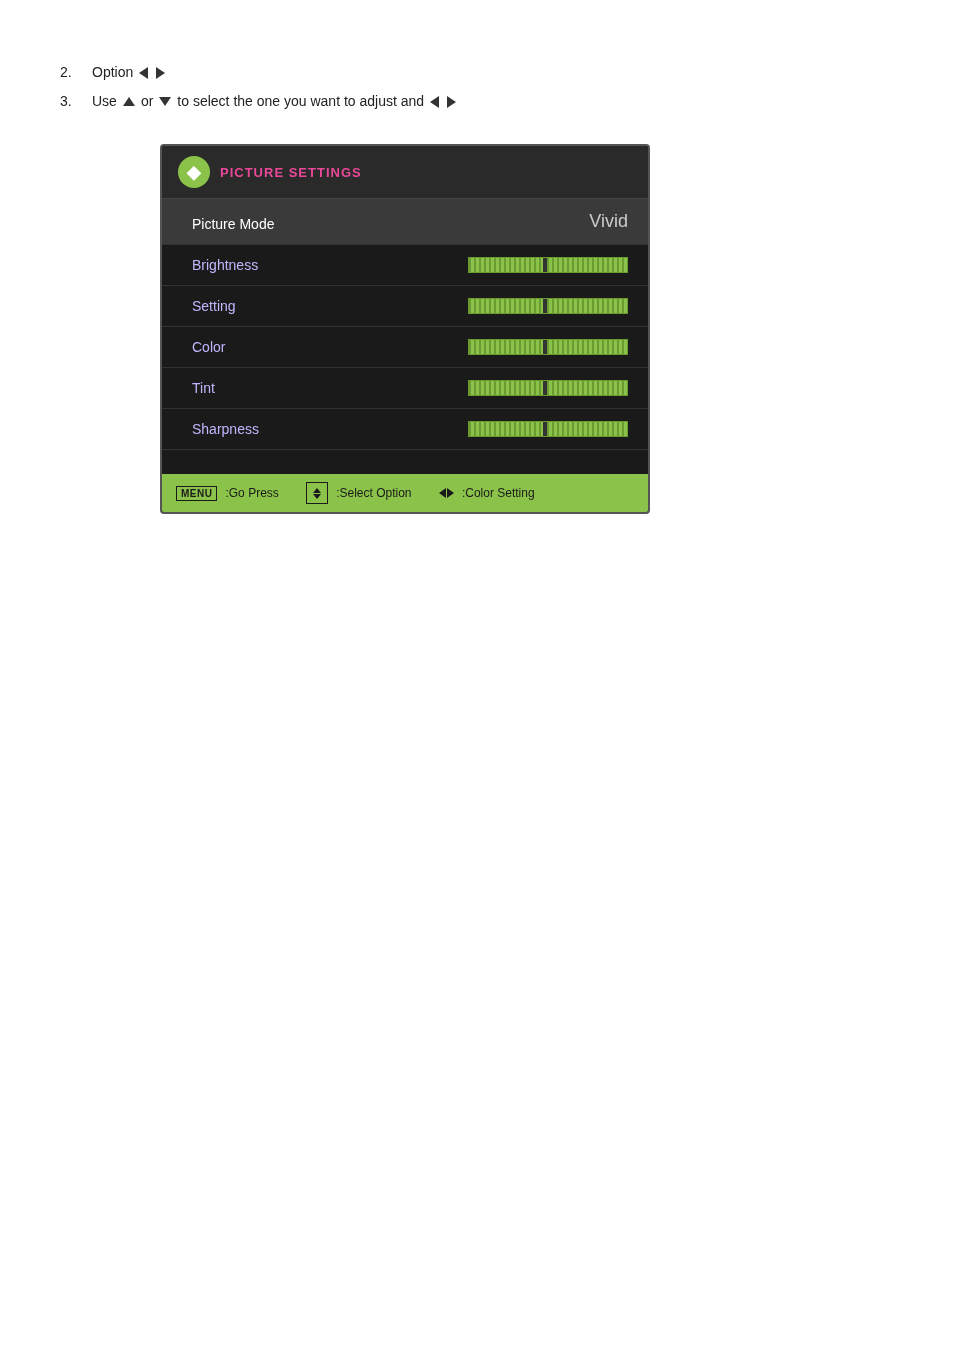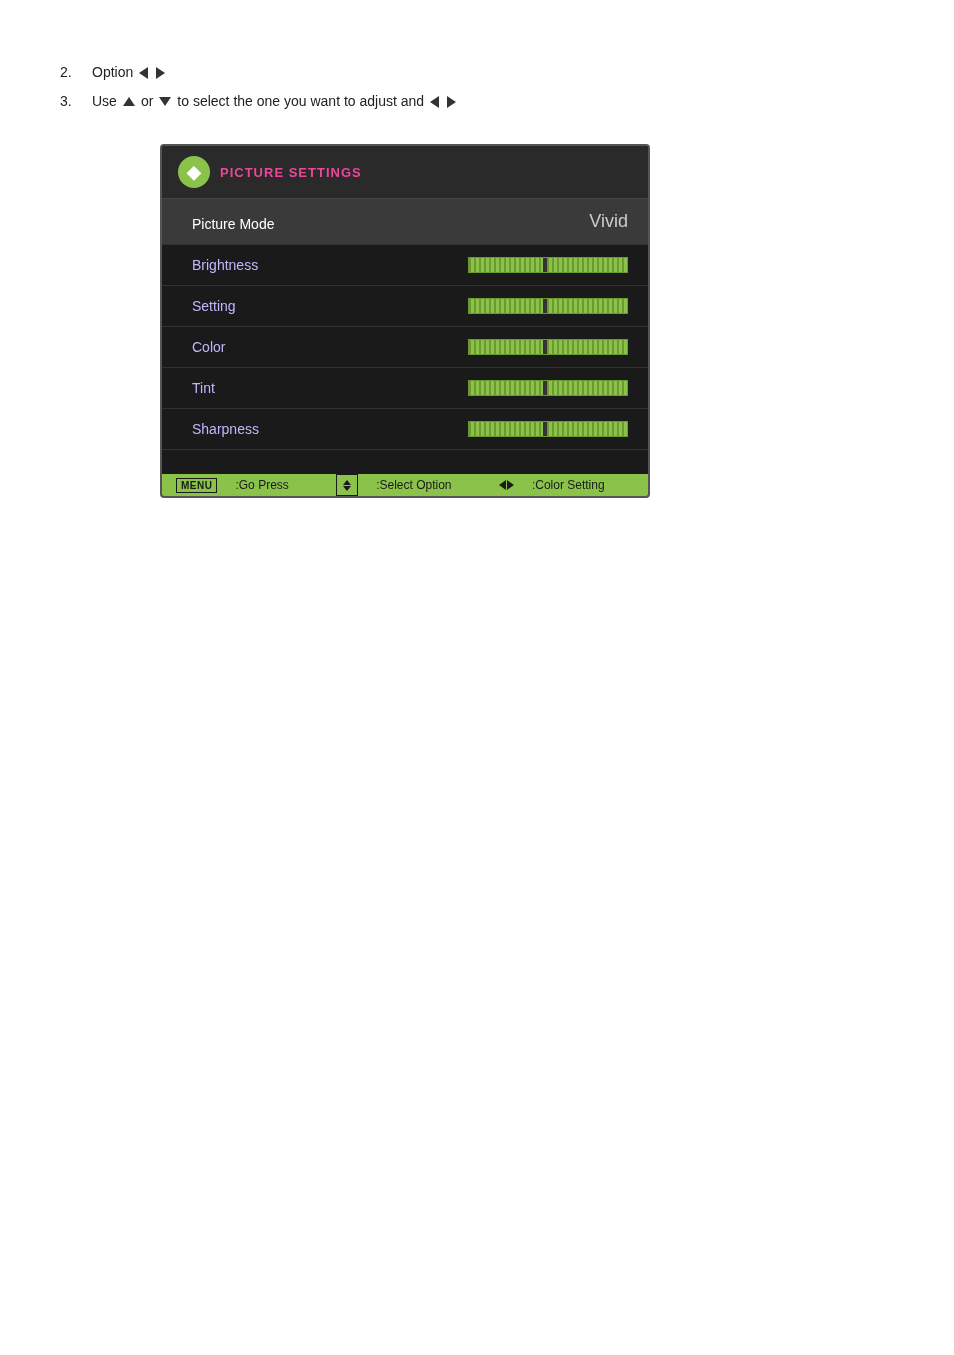--- a/index.html
+++ b/index.html
@@ -193,22 +193,22 @@
         #8BC34A 2px,
         #8BC34A 5px
       );
     }
 
     
     .osd-footer {
       background: #8BC34A;
       display: flex;
       align-items: center;
-      padding: 0 14px;
-      gap: 18px;
+      padding: 8px 14px;
+      gap: 8px;
       font-size: 12px;
       color: #1a1a1a;
     }
 
     .footer-badge {
       border: 1.5px solid #1a1a1a;
       padding: 1px 4px;
       font-size: 10px;
       font-weight: bold;
       letter-spacing: 0.5px;

